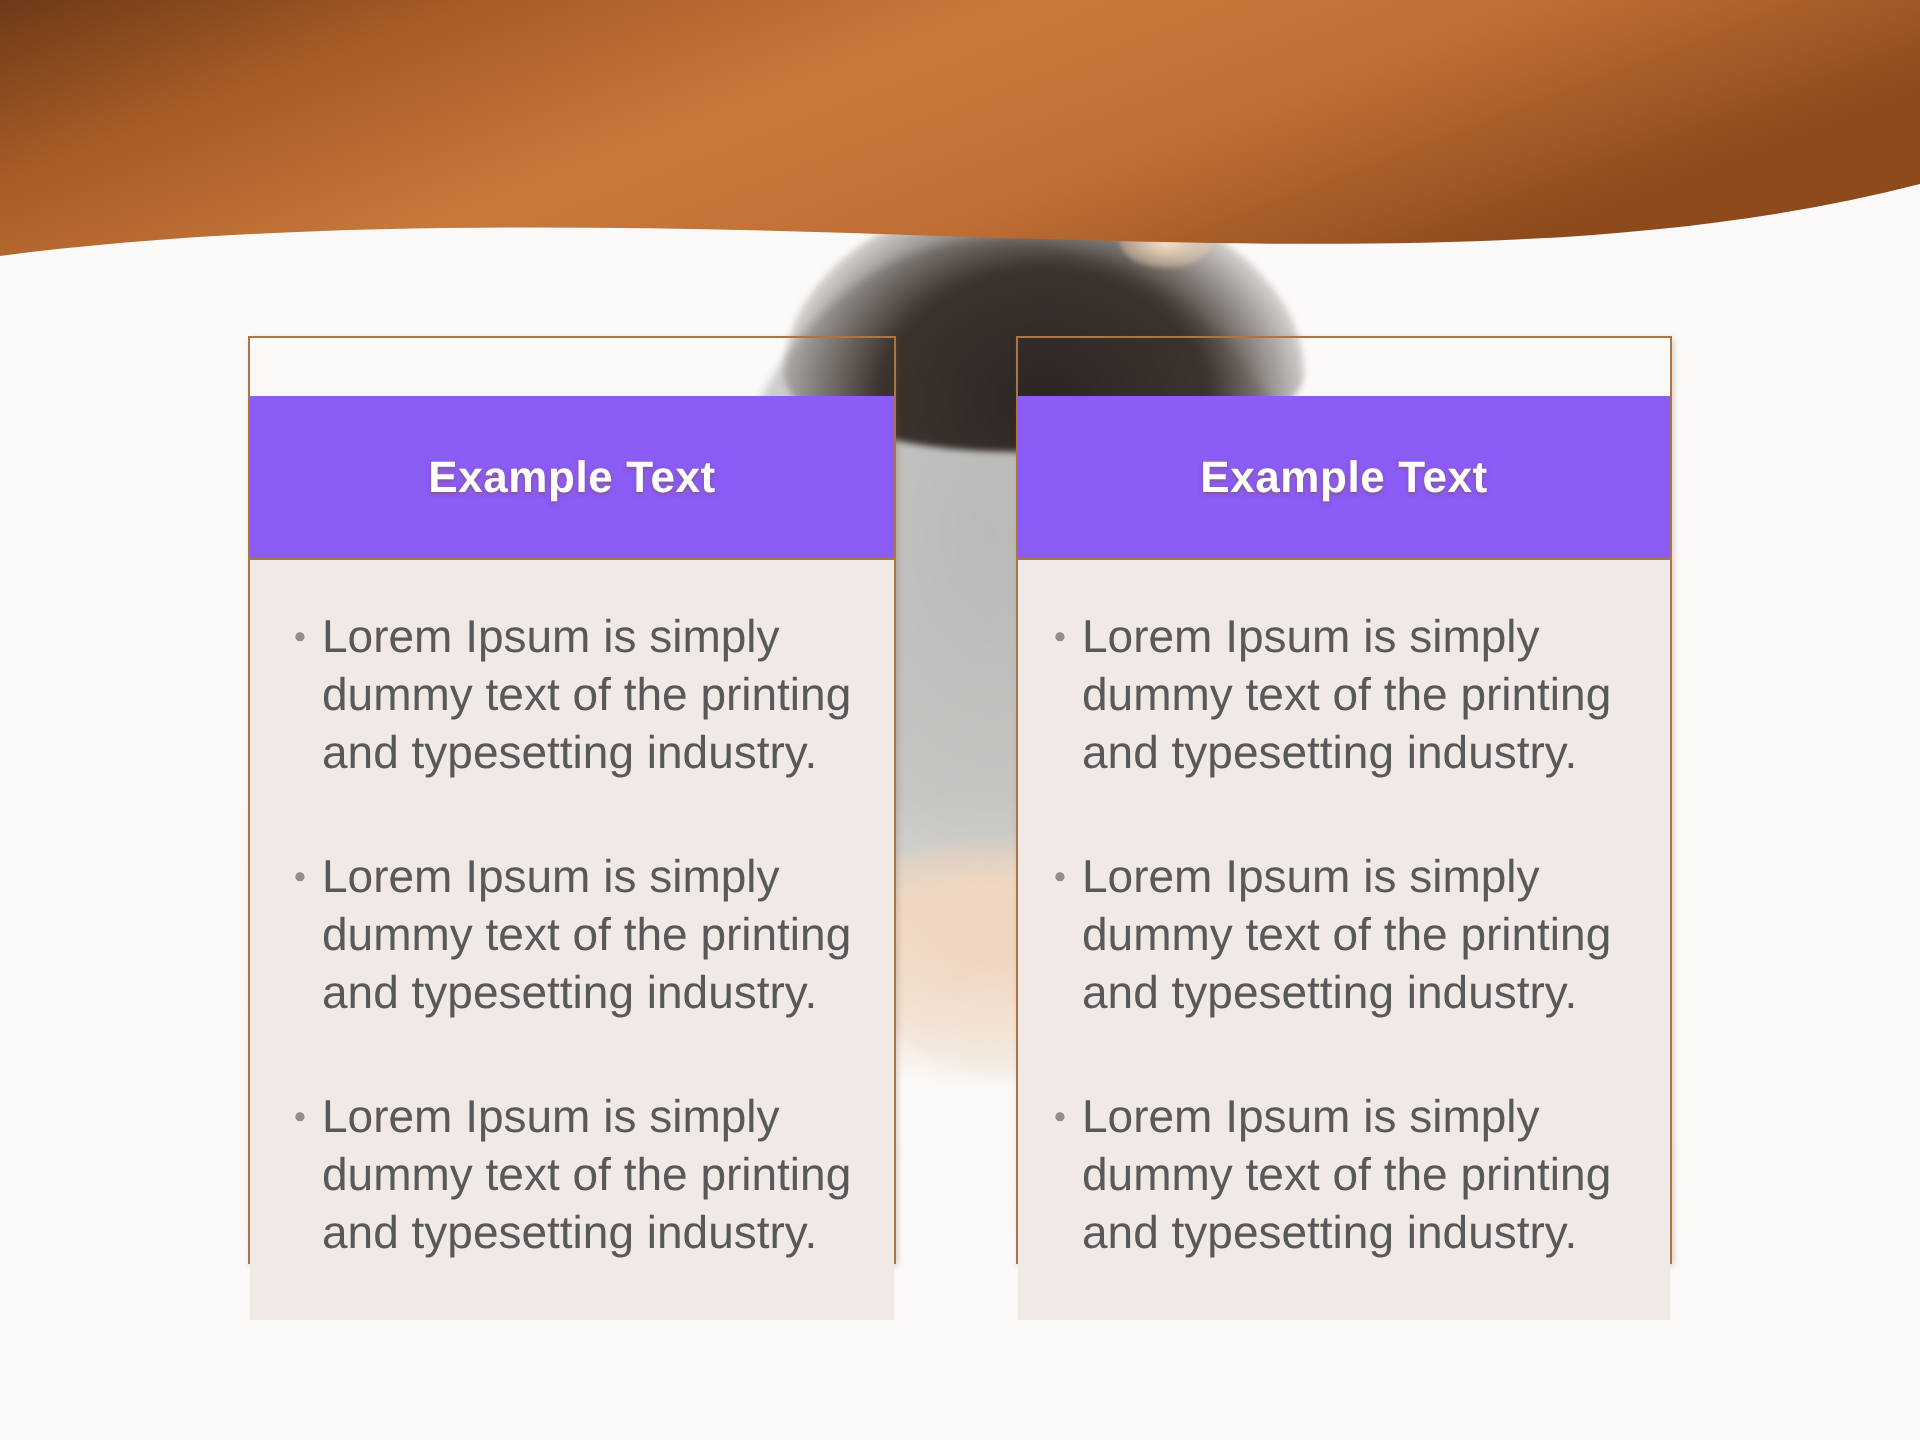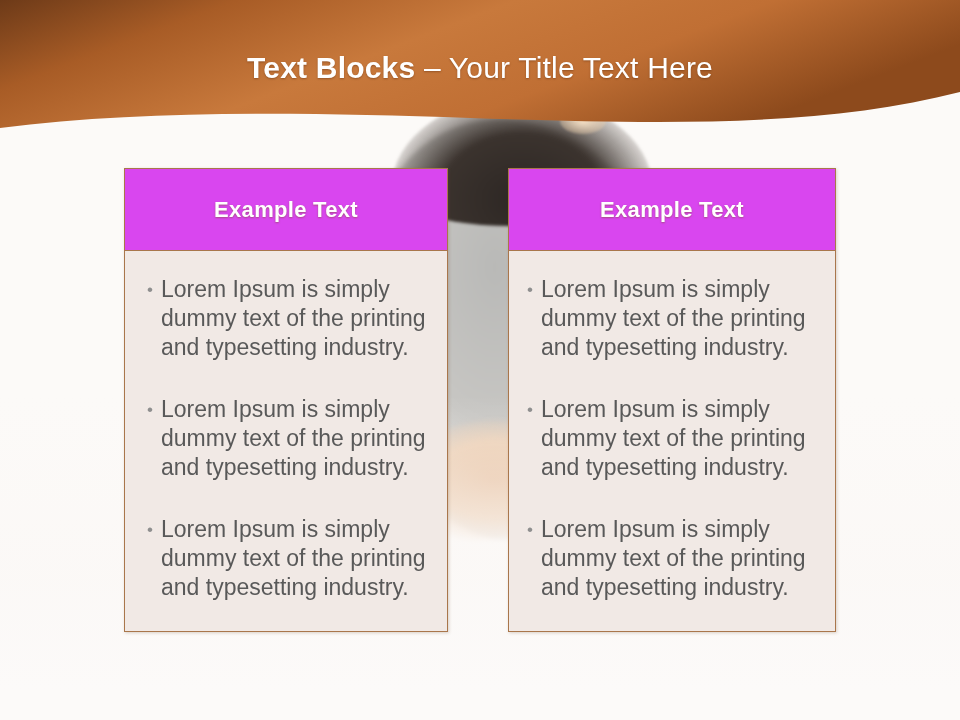--- a/index.html
+++ b/index.html
@@ -97,26 +97,27 @@
 
   
   .block {
     position: absolute;
     border: 1px solid #a9764b;
     box-sizing: border-box;
     box-shadow: 1px 1px 3px rgba(120,85,55,0.25);
   }
   .block-head {
     height: 82px;
-    background: #d946ef;
+    background: #8b5cf6;
     border-bottom: 1px solid #a9764b;
     display: flex;
     align-items: center;
     justify-content: center;
     box-sizing: border-box;
+    margin-top: 29px;
   }
   .block-head-text {
     font-size: 22px;
     font-weight: bold;
     color: #ffffff;
     text-shadow: 0 1px 2px rgba(125,80,45,0.55);
     letter-spacing: 0.3px;
   }
   .block-body {
     background: #f1e9e5;
@@ -171,23 +172,20 @@
           <stop offset="22%" stop-color="#a85c26"></stop>
           <stop offset="48%" stop-color="#c8793c"></stop>
           <stop offset="72%" stop-color="#c06f34"></stop>
           <stop offset="100%" stop-color="#8d4a1c"></stop>
         </linearGradient>
       </defs>
       <path d="M0,0 L960,0 L960,92 C820,128 660,124 470,118 C300,112 140,110 0,128 Z" fill="url(#bandGrad)"></path>
     </svg>
   </div>
 
-  <div class="slide-title">
-    <span class="t-bold">Text Blocks </span><span class="t-light">– Your Title Text Here</span>
-  </div>
 
   <div class="block" id="block-left">
     <div class="block-head">
       <span class="block-head-text">Example Text</span>
     </div>
     <div class="block-body">
       <div class="bullet-row">
         <span class="bullet-dot">•</span>
         <span class="bullet-text">Lorem Ipsum is simply dummy text of the printing and typesetting industry.</span>
       </div>

